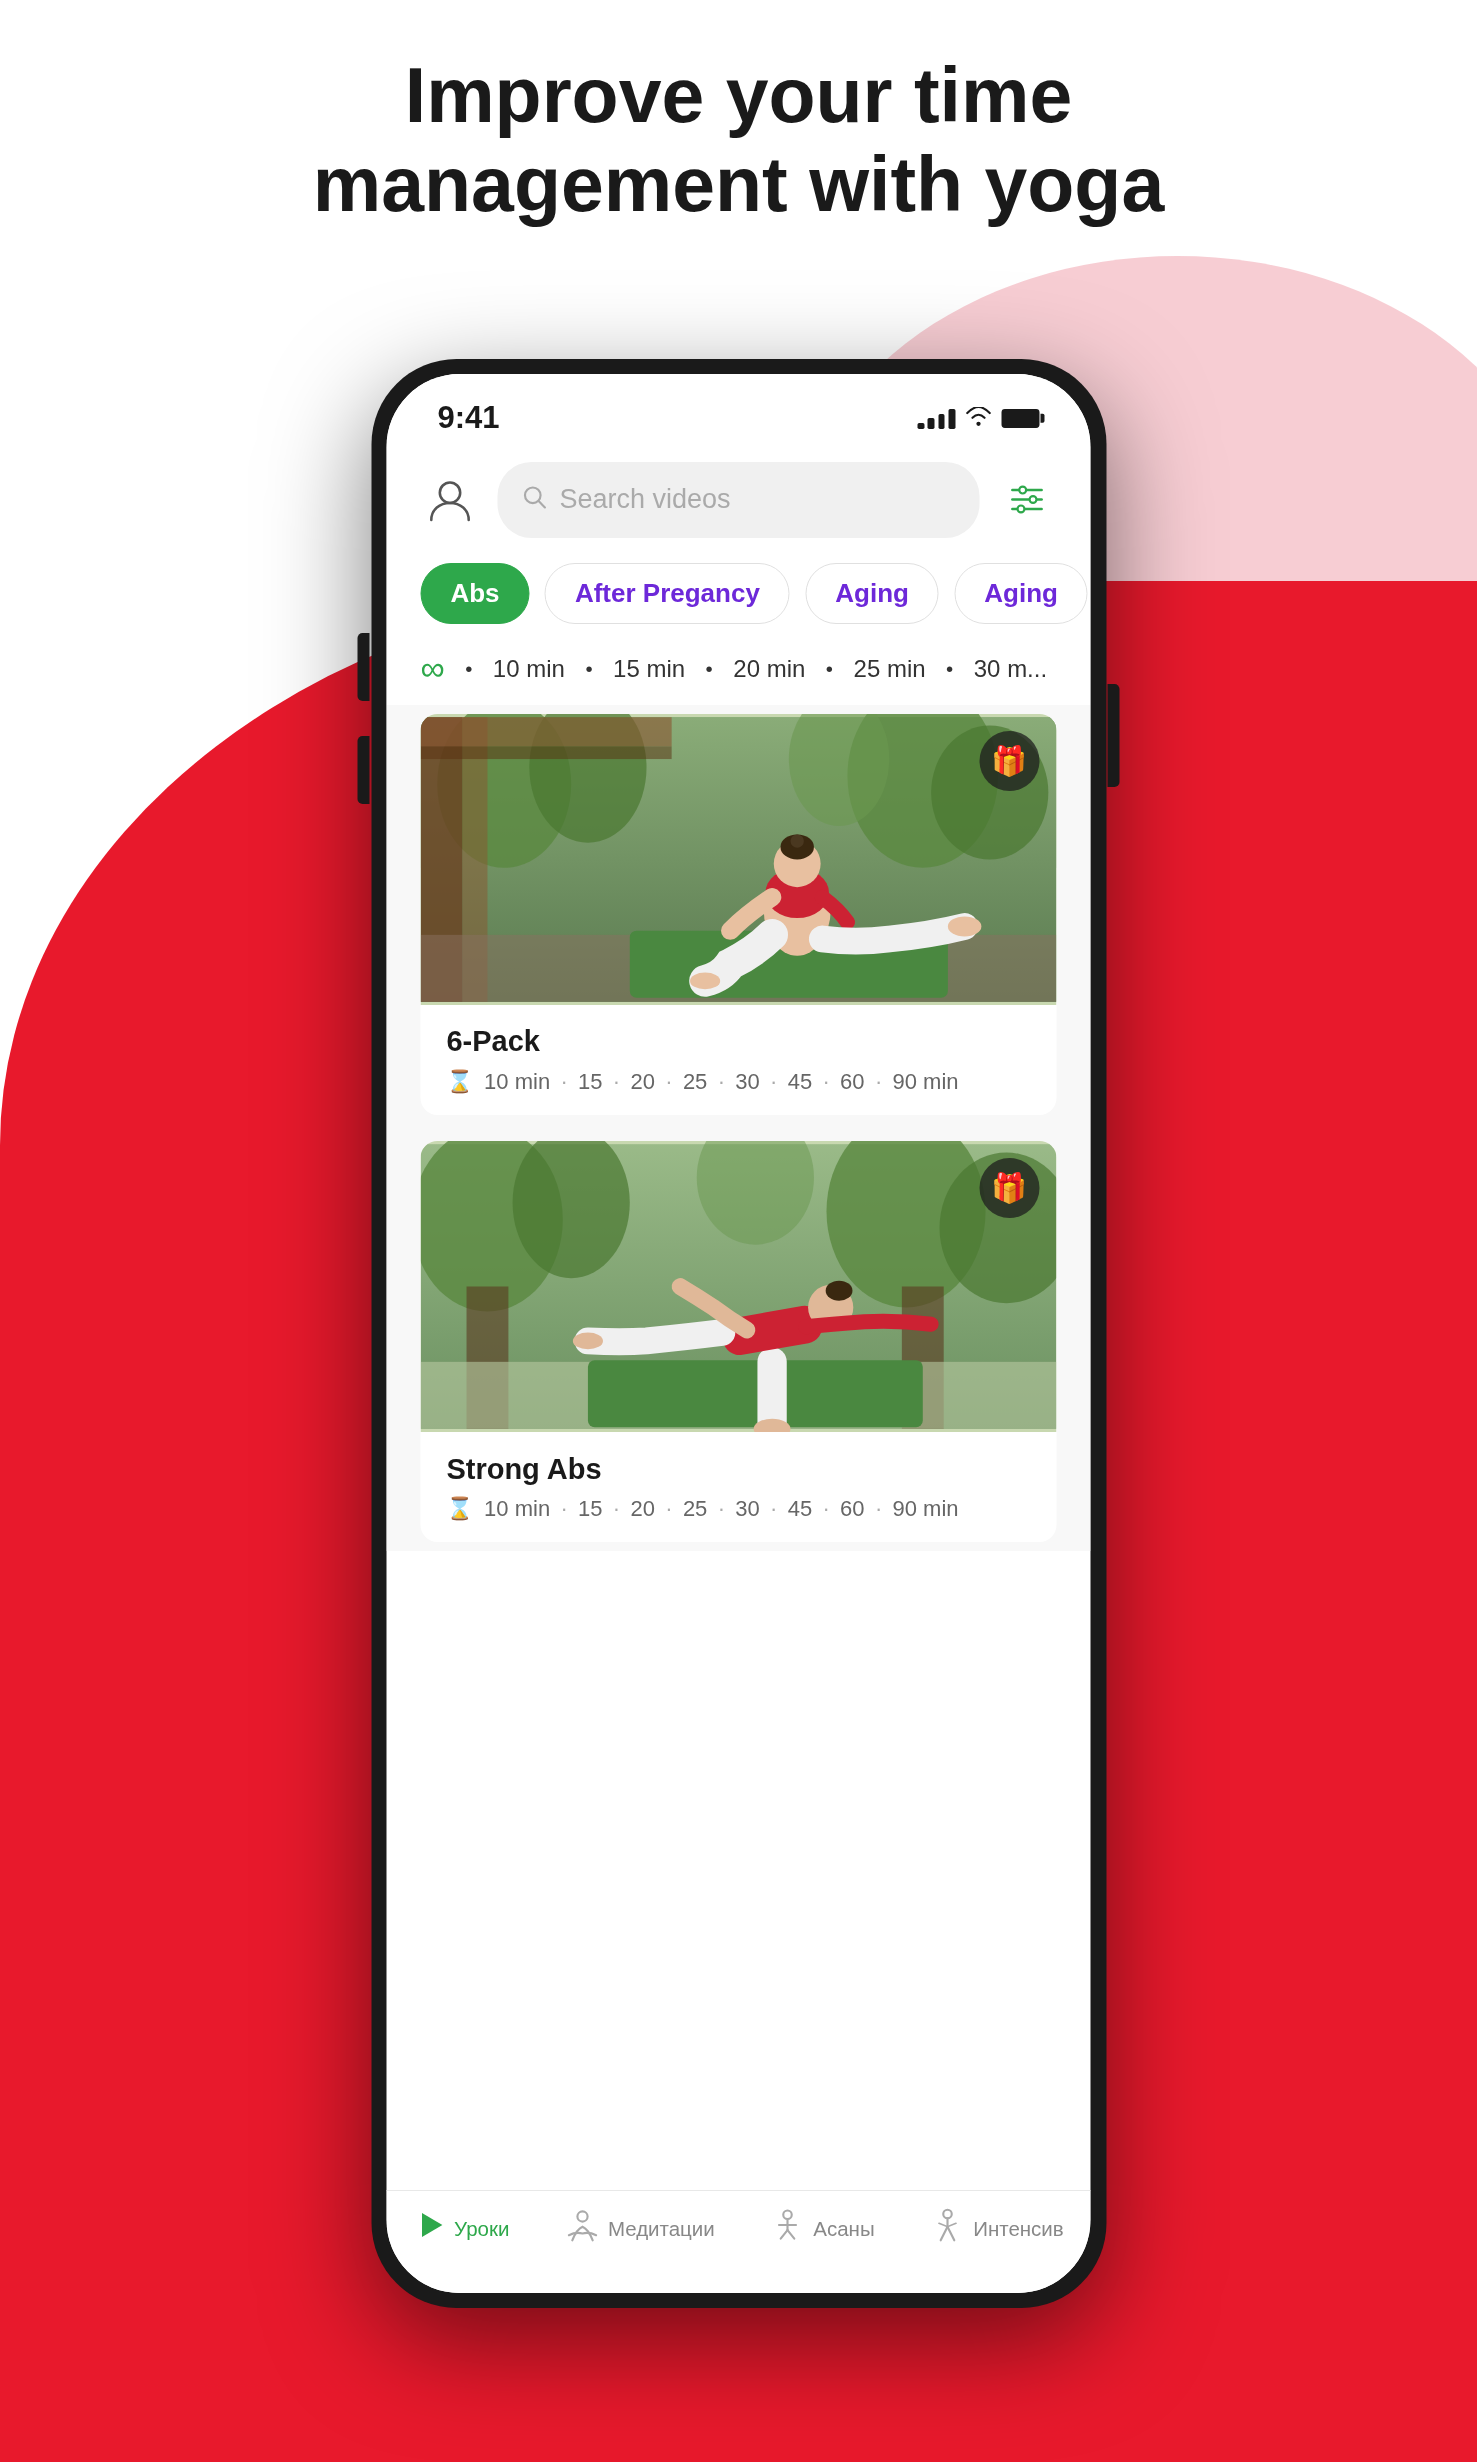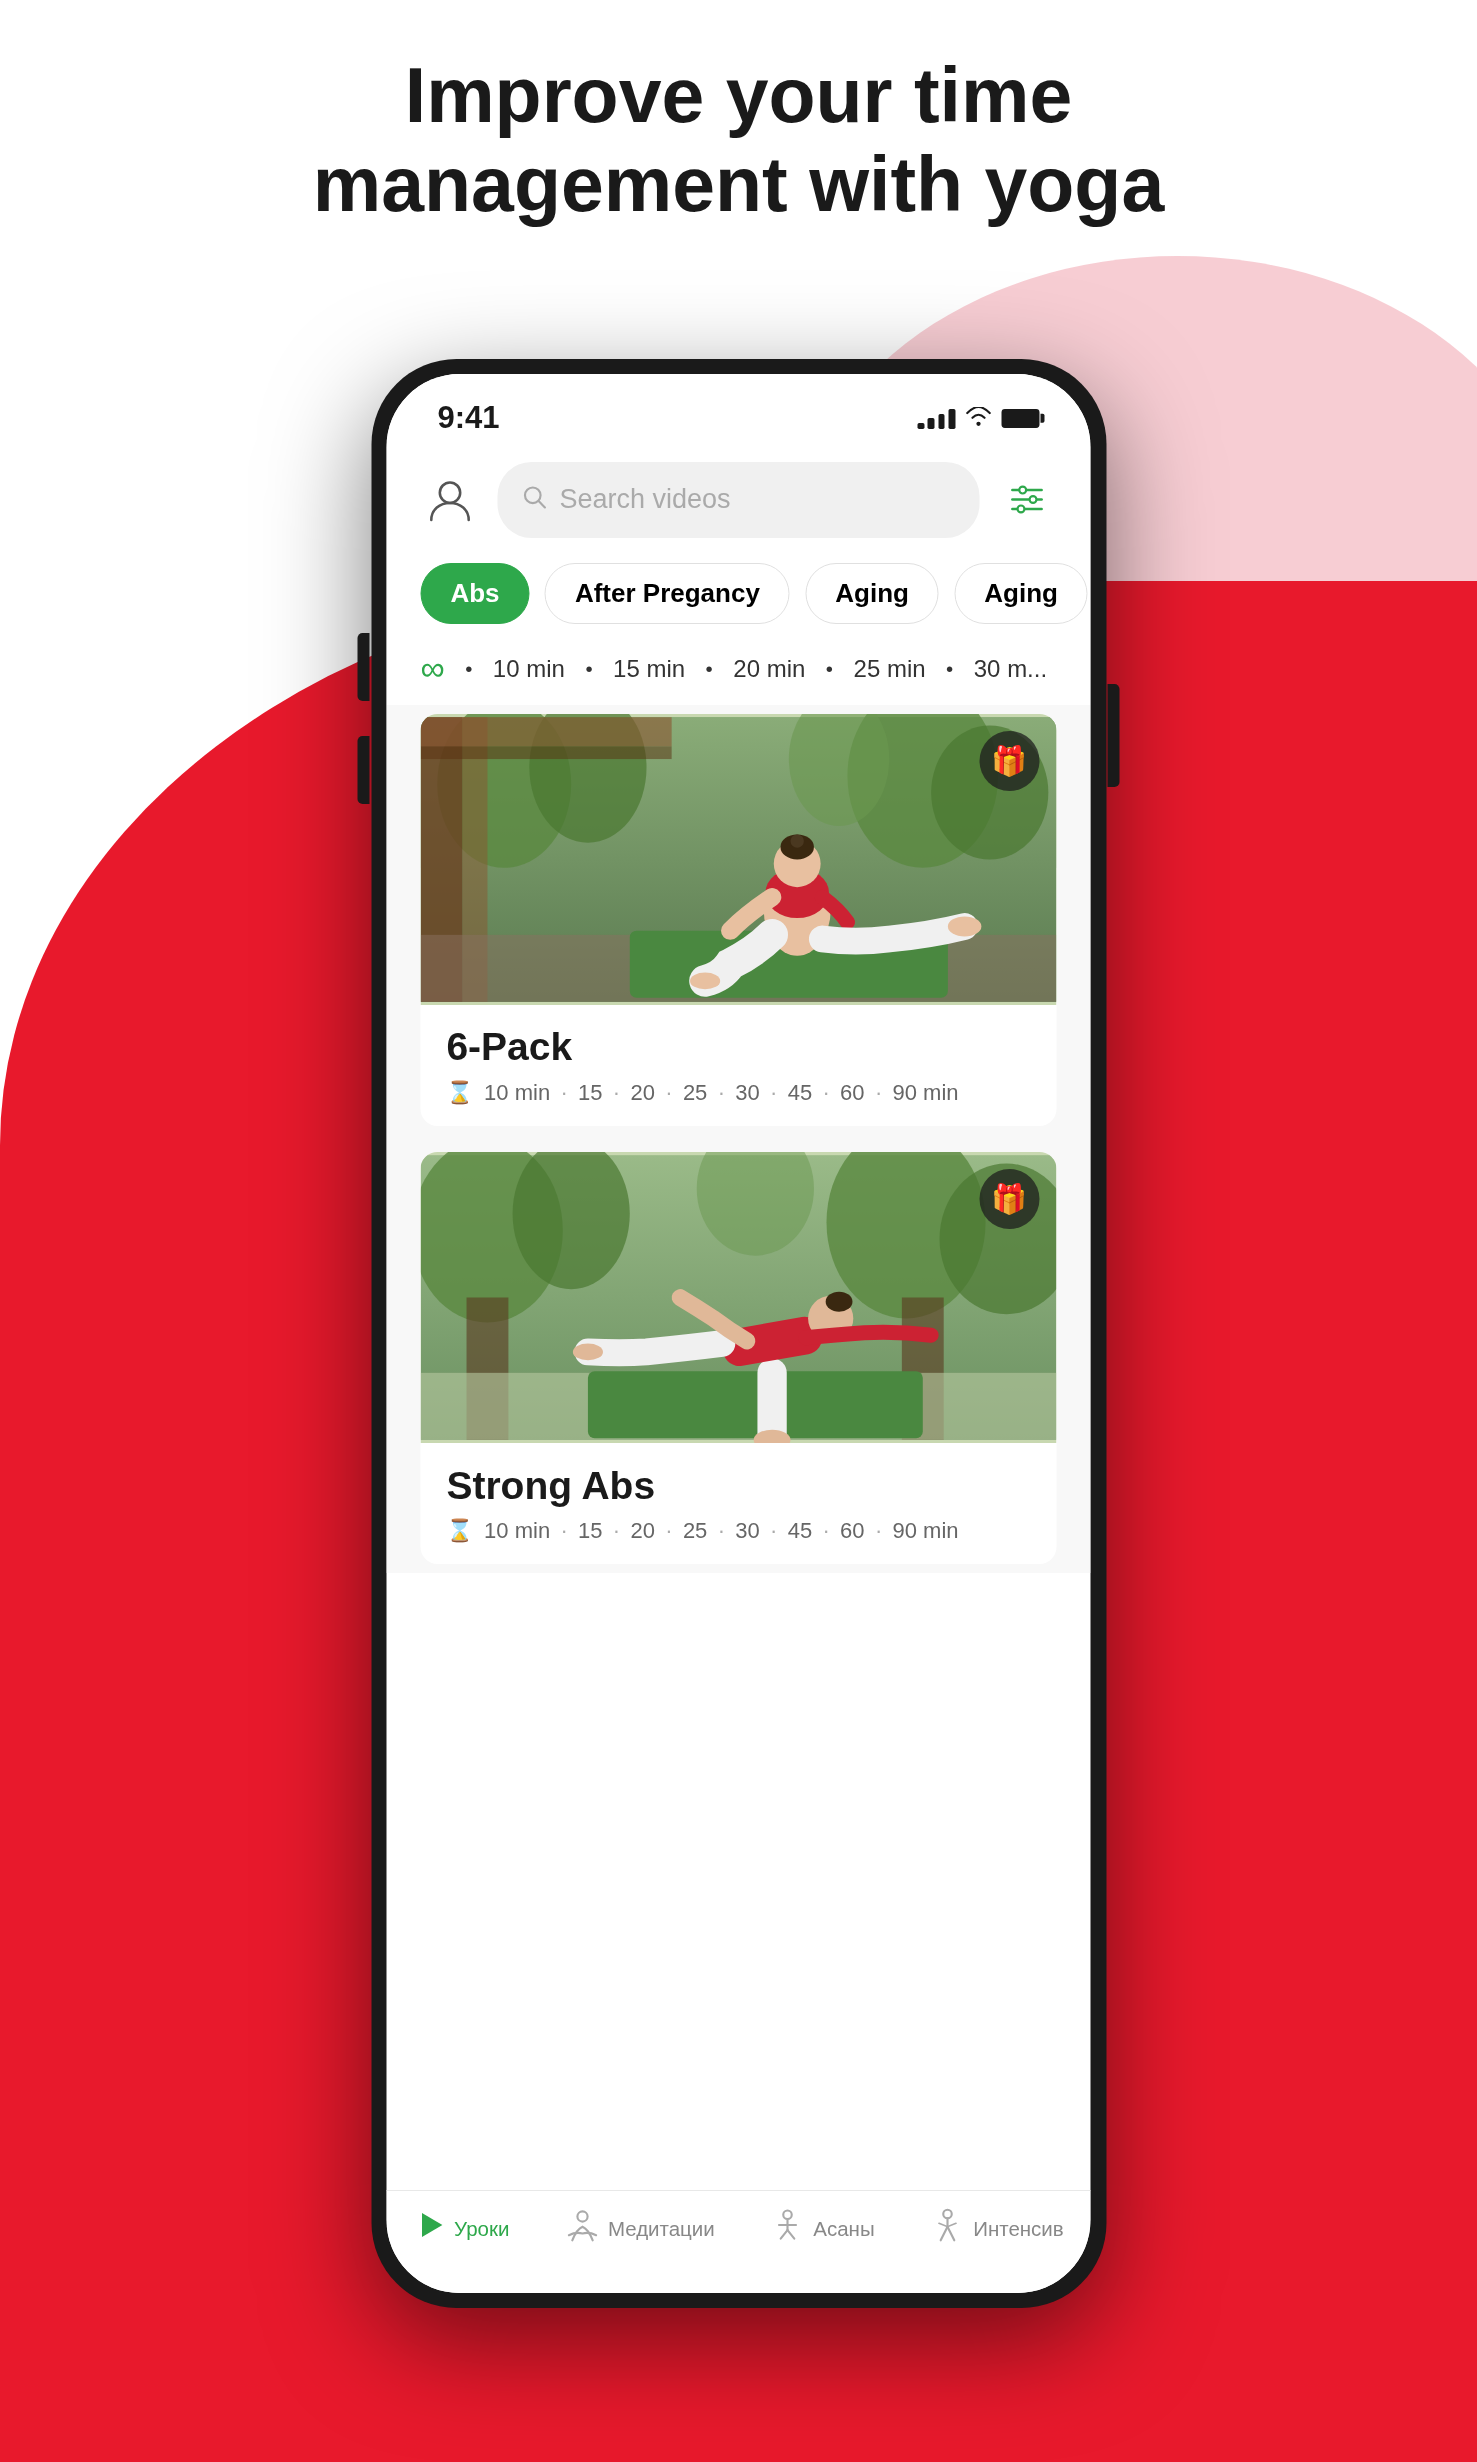--- a/index.html
+++ b/index.html
@@ -227,21 +227,21 @@
     }
 
     .category-tab {
       padding: 13.7px 29px;
       border-radius: 34px;
       font-size: 26px;
       font-weight: 600;
       white-space: nowrap;
       border: 1.7px solid #e0e0e0;
       background: #ffffff;
-      color: #000000;
+      color: #6d28d9;
     }
 
     .category-tab.active {
       background: #2ea84b;
       color: #ffffff;
       border-color: #2ea84b;
     }
 
     
     .time-filter {
@@ -307,21 +307,21 @@
       justify-content: center;
       color: white;
       font-size: 29px;
     }
 
     .video-info {
       padding: 20.5px 26px;
     }
 
     .video-title {
-      font-size: 39px;
+      font-size: 29px;
       font-weight: 700;
       color: #1a1a1a;
       margin-bottom: 10.3px;
     }
 
     .video-durations {
       display: flex;
       align-items: center;
       gap: 10.3px;
       flex-wrap: wrap;

